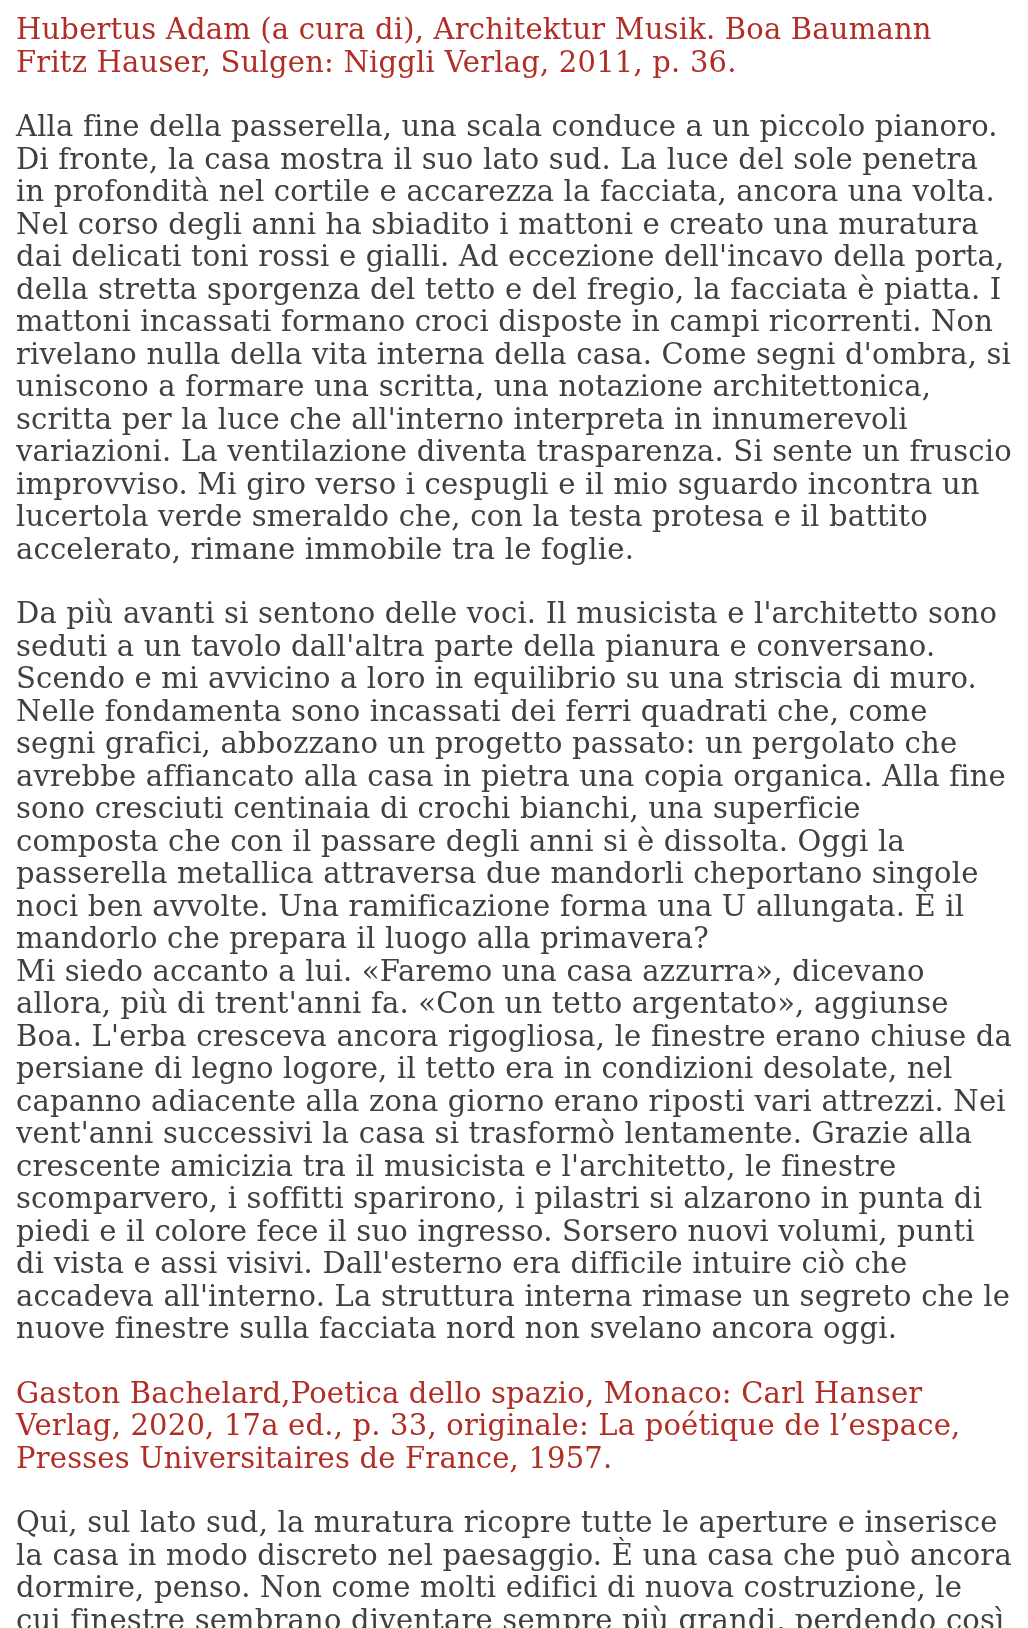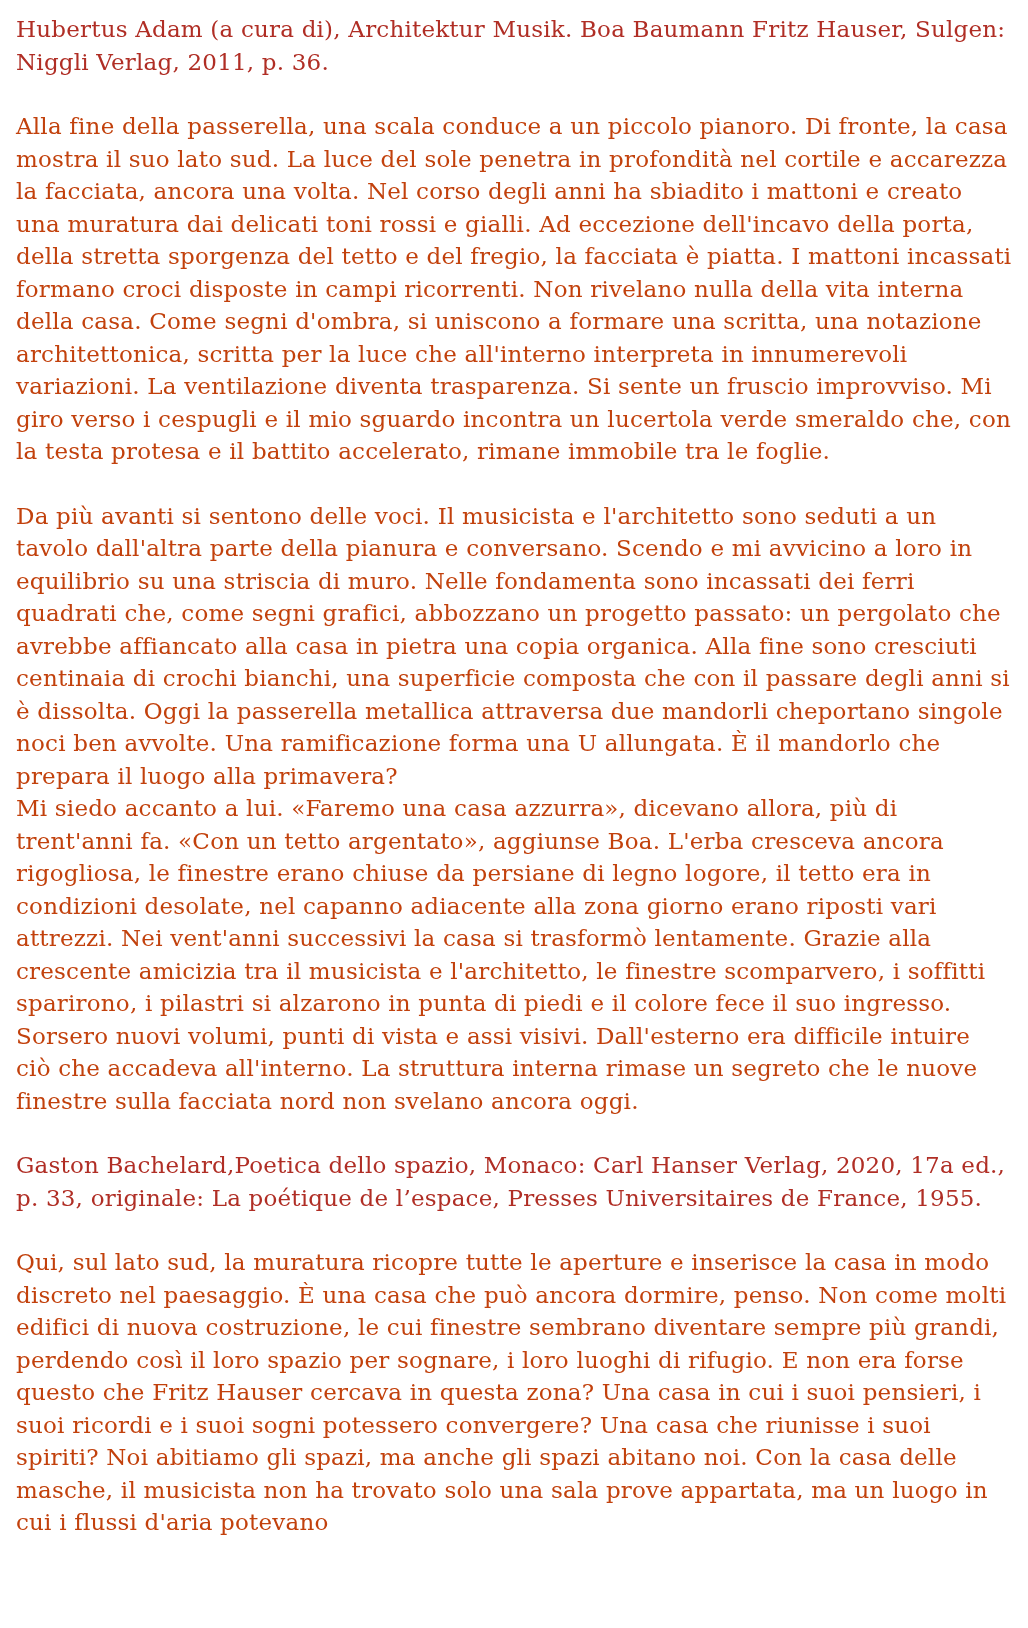--- a/index.html
+++ b/index.html
@@ -13,41 +13,41 @@
     overflow: hidden;
   }
   .page {
     box-sizing: border-box;
     width: 1028px;
     padding: 13px 16px 0 16px;
   }
   .page p {
     margin: 0 0 32px 0;
     font-family: "DejaVu Serif", "Liberation Serif", serif;
-    font-size: 23px;
+    font-size: 29px;
     line-height: 32.5px;
     letter-spacing: 0.2px;
     white-space: pre-wrap;
     text-align: left;
   }
   .body-text {
-    color: #c2410c;
+    color: #404040;
   }
   .citation {
     color: #b02e25;
   }
 </style>
 </head>
 <body>
 
 <div class="page">
   <p class="citation">Hubertus Adam (a cura di), Architektur Musik. Boa Baumann Fritz Hauser, Sulgen: Niggli Verlag, 2011, p. 36.</p>
 
   <p class="body-text">Alla fine della passerella, una scala conduce a un piccolo pianoro. Di fronte, la casa mostra il suo lato sud. La luce del sole penetra in profondità nel cortile e accarezza la facciata, ancora una volta. Nel corso degli anni ha sbiadito i mattoni e creato una muratura dai delicati toni rossi e gialli. Ad eccezione dell'incavo della porta, della stretta sporgenza del tetto e del fregio, la facciata è piatta. I mattoni incassati formano croci disposte in campi ricorrenti. Non rivelano nulla della vita interna della casa. Come segni d'ombra, si uniscono a formare una scritta, una notazione architettonica, scritta per la luce che all'interno interpreta in innumerevoli variazioni. La ventilazione diventa trasparenza. Si sente un fruscio improvviso. Mi giro verso i cespugli e il mio sguardo incontra un lucertola verde smeraldo che, con la testa protesa e il battito accelerato, rimane immobile tra le foglie.</p>
 
   <p class="body-text">Da più avanti si sentono delle voci. Il musicista e l'architetto sono seduti a un tavolo dall'altra parte della pianura e conversano. Scendo e mi avvicino a loro in equilibrio su una striscia di muro. Nelle fondamenta sono incassati dei ferri quadrati che, come segni grafici, abbozzano un progetto passato: un pergolato che avrebbe affiancato alla casa in pietra una copia organica. Alla fine sono cresciuti centinaia di crochi bianchi, una superficie composta che con il passare degli anni si è dissolta. Oggi la passerella metallica attraversa due mandorli cheportano singole noci ben avvolte. Una ramificazione forma una U allungata. È il mandorlo che prepara il luogo alla primavera?
 Mi siedo accanto a lui. «Faremo una casa azzurra», dicevano allora, più di trent'anni fa. «Con un tetto argentato», aggiunse Boa. L'erba cresceva ancora rigogliosa, le finestre erano chiuse da persiane di legno logore, il tetto era in condizioni desolate, nel capanno adiacente alla zona giorno erano riposti vari attrezzi. Nei vent'anni successivi la casa si trasformò lentamente. Grazie alla crescente amicizia tra il musicista e l'architetto, le finestre scomparvero, i soffitti sparirono, i pilastri si alzarono in punta di piedi e il colore fece il suo ingresso. Sorsero nuovi volumi, punti di vista e assi visivi. Dall'esterno era difficile intuire ciò che accadeva all'interno. La struttura interna rimase un segreto che le nuove finestre sulla facciata nord non svelano ancora oggi.</p>
 
 
-  <p class="citation">Gaston Bachelard,Poetica dello spazio, Monaco: Carl Hanser Verlag, 2020, 17a ed., p. 33, originale: La poétique de l’espace, Presses Universitaires de France, 1955.</p>
+  <p class="citation">Gaston Bachelard,Poetica dello spazio, Monaco: Carl Hanser Verlag, 2020, 17a ed., p. 33, originale: La poétique de l’espace, Presses Universitaires de France, 1957.</p>
 
   <p class="body-text">Qui, sul lato sud, la muratura ricopre tutte le aperture e inserisce la casa in modo discreto nel paesaggio. È una casa che può ancora dormire, penso. Non come molti edifici di nuova costruzione, le cui finestre sembrano diventare sempre più grandi, perdendo così il loro spazio per sognare, i loro luoghi di rifugio. E non era forse questo che Fritz Hauser cercava in questa zona? Una casa in cui i suoi pensieri, i suoi ricordi e i suoi sogni potessero convergere? Una casa che riunisse i suoi spiriti? Noi abitiamo gli spazi, ma anche gli spazi abitano noi. Con la casa delle masche, il musicista non ha trovato solo una sala prove appartata, ma un luogo in cui i flussi d'aria potevano</p>
 </div>
 
 </body></html>

